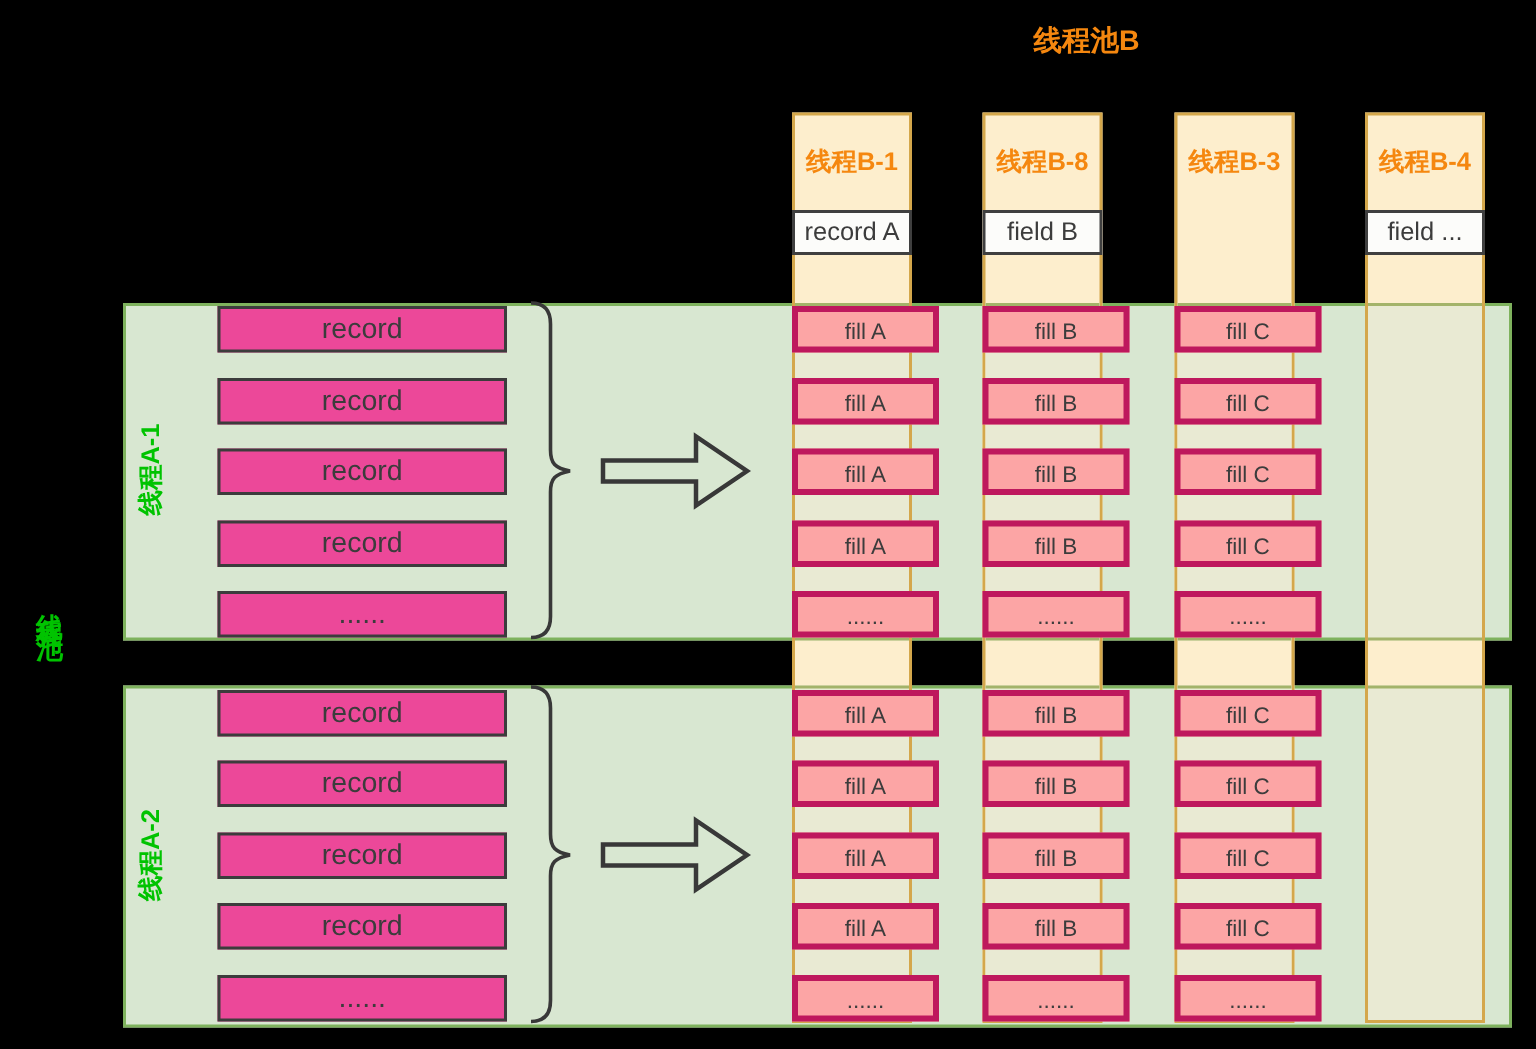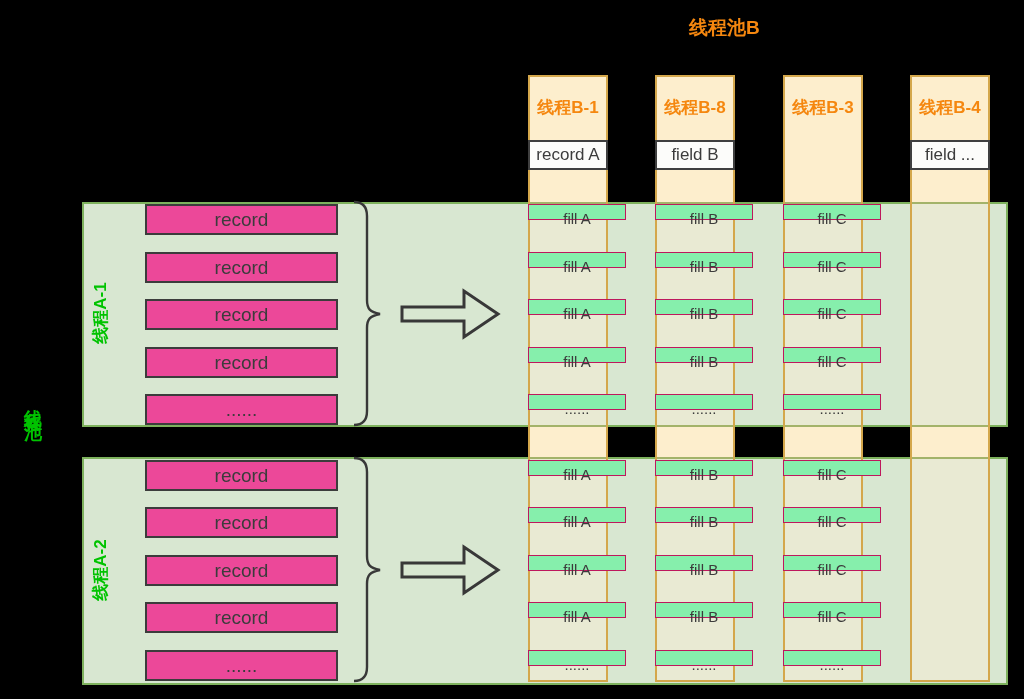--- a/index.html
+++ b/index.html
@@ -61,22 +61,22 @@
   }
   .blendseg{
     position:absolute;left:0;right:0;box-sizing:border-box;background:#e9ead3;
     border-top:2px solid #a3b369;border-bottom:2px solid #a3b369;
   }
   .blendseg.seg1{top:125px;height:225px;}
   .blendseg.seg2{top:380px;height:223px;border-bottom:none;}
 
   
   .fill{
-    width:98px;height:16px;z-index:5;
-    background:#86efac;border:1px solid #be185d;
+    width:98px;height:31px;z-index:5;
+    background:#fca5a5;border:4px solid #be185d;
     color:#3c3c3c;font-size:15px;text-align:center;line-height:27px;
   }
   .colx0{left:528px;} .colx1{left:655px;} .colx2{left:783px;} .colx3{left:910px;}
 
   
   .r10{top:204px;} .r11{top:252px;} .r12{top:299px;} .r13{top:347px;} .r14{top:394px;}
   
   .r20{top:460px;} .r21{top:507px;} .r22{top:555px;} .r23{top:602px;} .r24{top:650px;}
 </style>
 </head>

